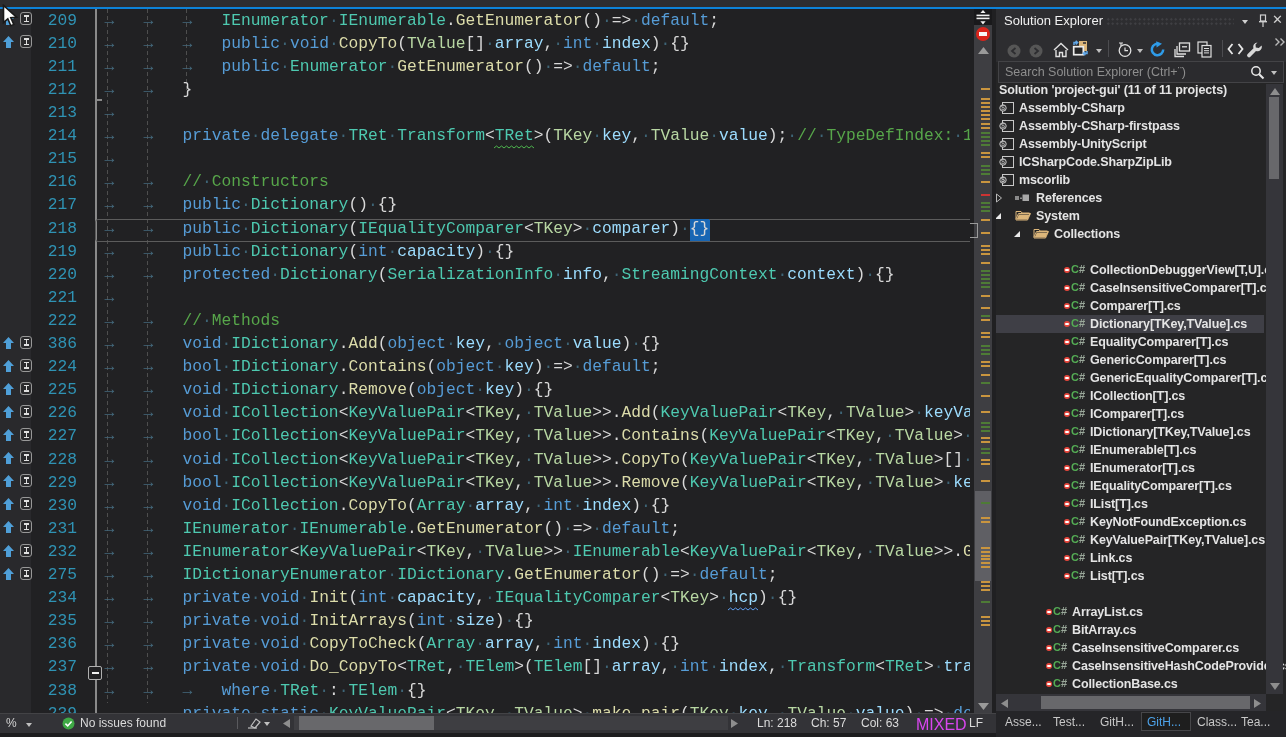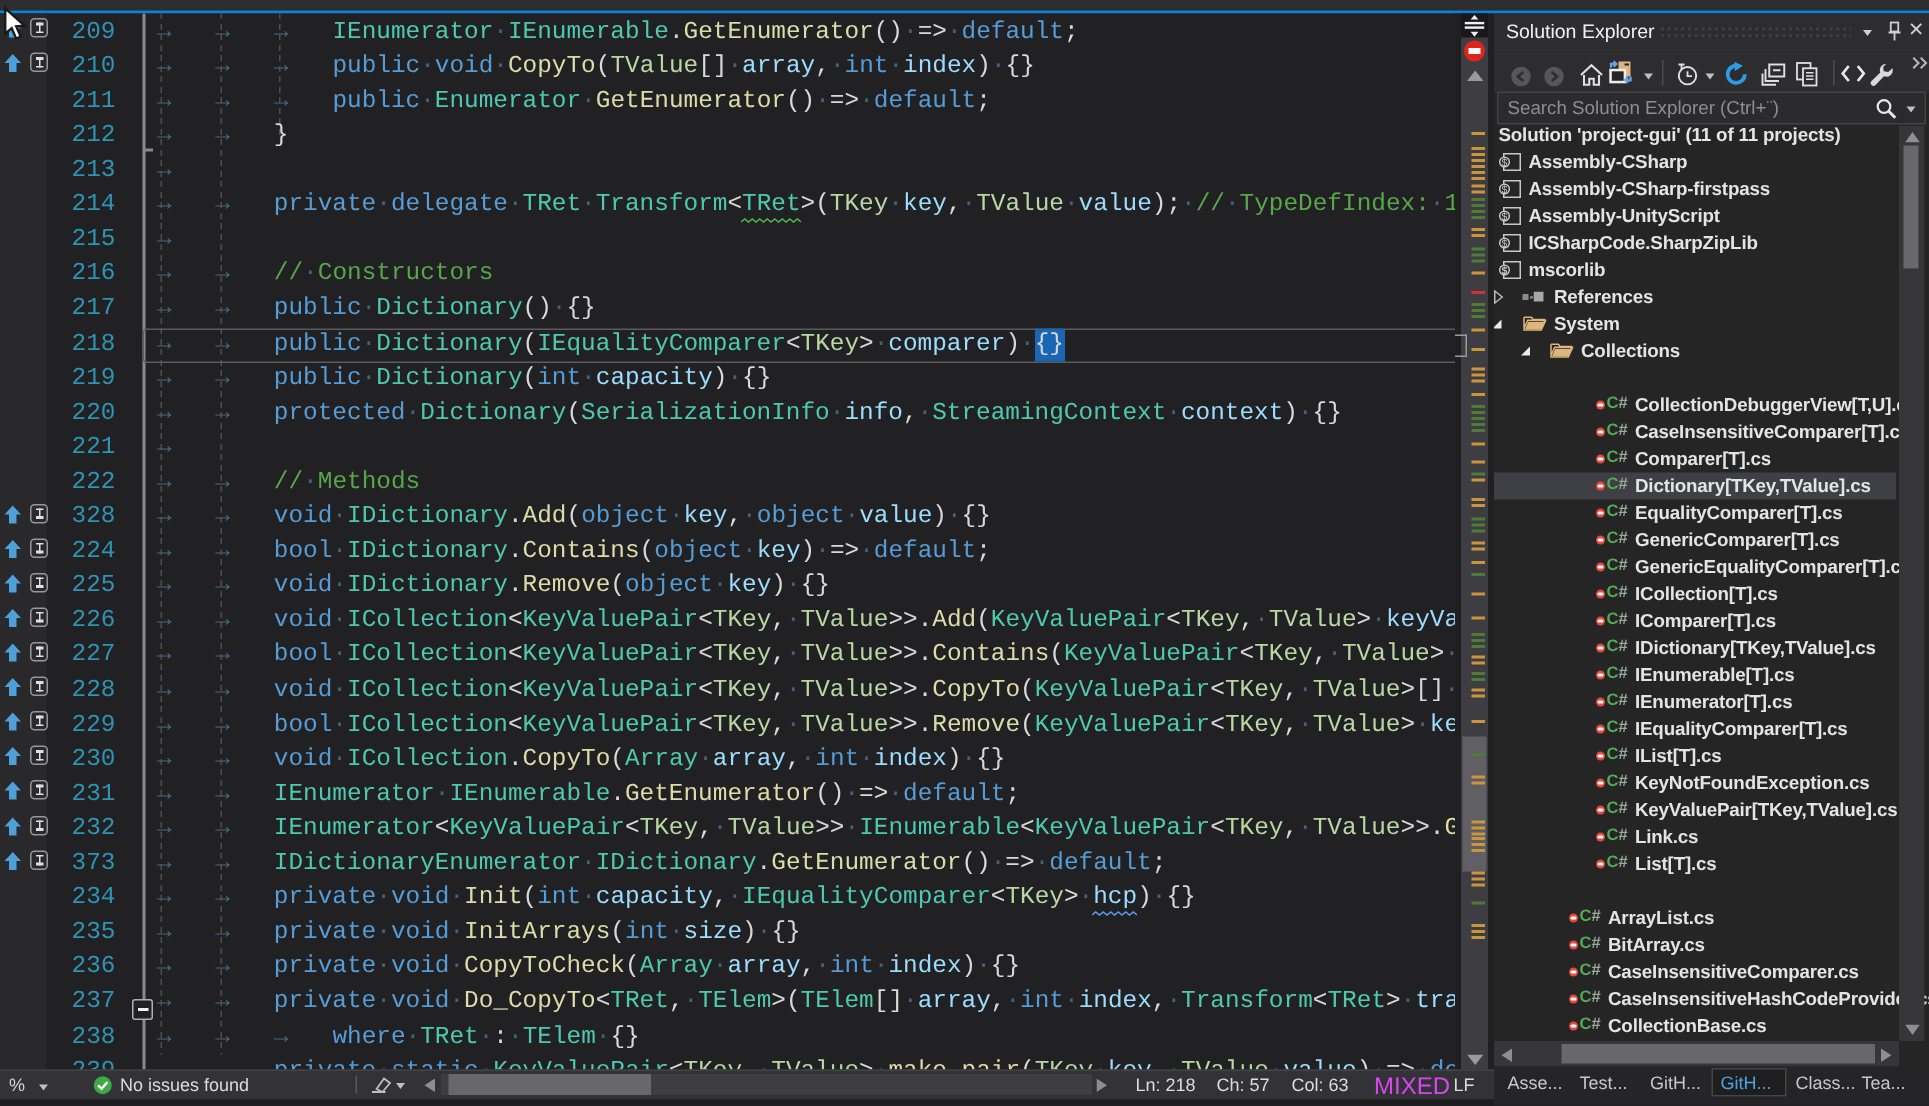--- a/index.html
+++ b/index.html
@@ -92,31 +92,31 @@
 <div class="ln" style="top:92.0px">213</div>
 <div class="ln" style="top:115.1px">214</div>
 <div class="ln" style="top:138.2px">215</div>
 <div class="ln" style="top:161.3px">216</div>
 <div class="ln" style="top:184.4px">217</div>
 <div class="ln" style="top:207.5px">218</div>
 <div class="ln" style="top:230.6px">219</div>
 <div class="ln" style="top:253.7px">220</div>
 <div class="ln" style="top:276.8px">221</div>
 <div class="ln" style="top:299.9px">222</div>
-<div class="ln" style="top:323.0px">328</div>
+<div class="ln" style="top:323.0px">386</div>
 <div class="ln" style="top:346.1px">224</div>
 <div class="ln" style="top:369.2px">225</div>
 <div class="ln" style="top:392.3px">226</div>
 <div class="ln" style="top:415.4px">227</div>
 <div class="ln" style="top:438.5px">228</div>
 <div class="ln" style="top:461.6px">229</div>
 <div class="ln" style="top:484.7px">230</div>
 <div class="ln" style="top:507.8px">231</div>
 <div class="ln" style="top:530.9px">232</div>
-<div class="ln" style="top:554.0px">373</div>
+<div class="ln" style="top:554.0px">275</div>
 <div class="ln" style="top:577.1px">234</div>
 <div class="ln" style="top:600.2px">235</div>
 <div class="ln" style="top:623.3px">236</div>
 <div class="ln" style="top:646.4px">237</div>
 <div class="ln" style="top:669.5px">238</div>
 <div class="ln" style="top:692.6px">239</div>
   <div class="gicon" style="top:3.2px">
 <svg width="13" height="14" viewBox="0 0 13 14">
         <path d="M6.5 1 L12 7 L9 7 L9 13 L4 13 L4 7 L1 7 Z" fill="#4f9fd8"></path>
       </svg>

